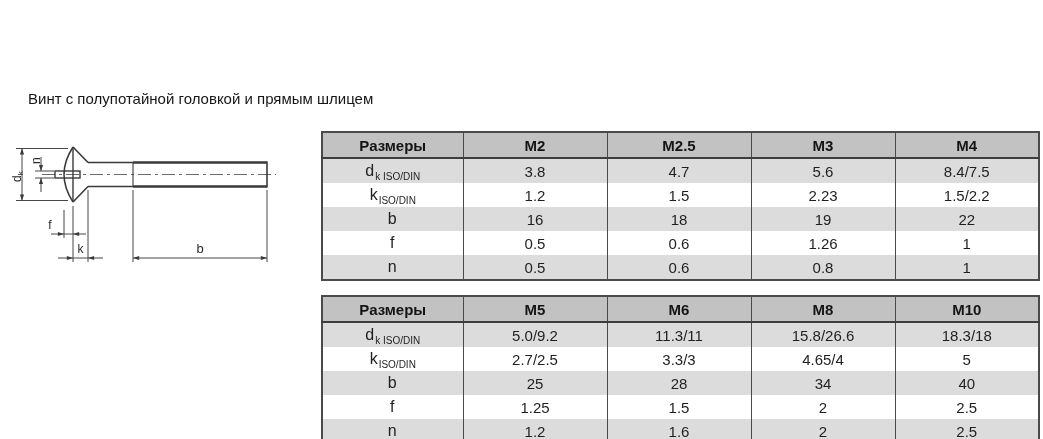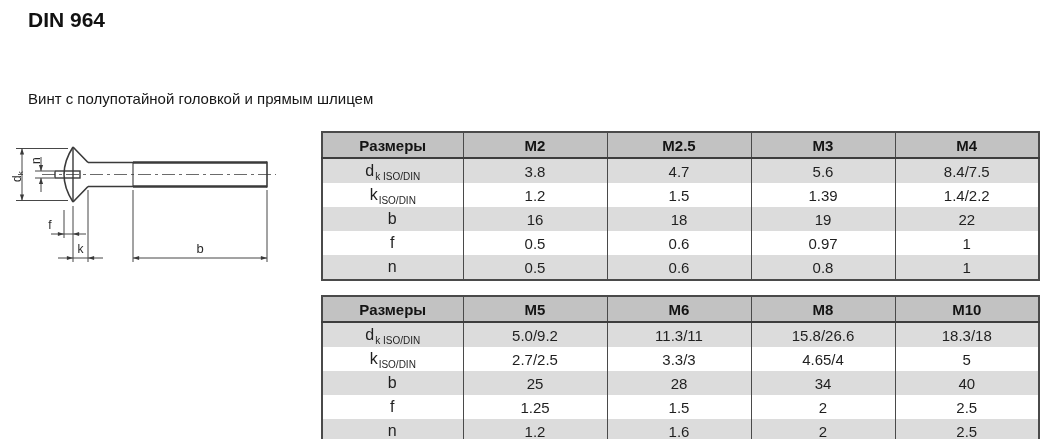--- a/index.html
+++ b/index.html
@@ -33,21 +33,20 @@
   .spec th{font-weight:bold;color:#141414;border-bottom:2.5px solid #3d3d3d;}
   .spec th:first-child,.spec td:first-child{border-left:none;}
   .spec td{color:#1f1f1f;}
   .lm{font-size:16px;}
   .ls{font-size:10px;position:relative;top:4px;margin-left:1px;text-align:right;}
 </style>
 </head>
 <body>
 
 <div class="title-block">
-  <div class="title-line">DIN 964</div>
 </div>
 
 <div class="subtitle">Винт с полупотайной головкой и прямым шлицем</div>
 
 <div class="drawing">
   <svg width="300" height="132" viewBox="0 0 300 132" xmlns="http://www.w3.org/2000/svg">
 
     <path d="M34,36.5 L268,36.5" stroke="#5a5a5a" stroke-width="0.9" stroke-dasharray="13 4 3 4" fill="none"></path>
 
     <g stroke="#3a3a3a" fill="none">
@@ -116,35 +115,35 @@
     <td><span class="lm">d</span><span class="ls">k ISO/DIN</span></td>
     <td>3.8</td>
     <td>4.7</td>
     <td>5.6</td>
     <td>8.4/7.5</td>
   </tr>
   <tr>
     <td><span class="lm">k</span><span class="ls">ISO/DIN</span></td>
     <td>1.2</td>
     <td>1.5</td>
-    <td>1.39</td>
-    <td>1.4/2.2</td>
+    <td>2.23</td>
+    <td>1.5/2.2</td>
   </tr>
   <tr class="alt">
     <td><span class="lm">b</span><span class="ls"></span></td>
     <td>16</td>
     <td>18</td>
     <td>19</td>
     <td>22</td>
   </tr>
   <tr>
     <td><span class="lm">f</span><span class="ls"></span></td>
     <td>0.5</td>
     <td>0.6</td>
-    <td>0.97</td>
+    <td>1.26</td>
     <td>1</td>
   </tr>
   <tr class="alt">
     <td><span class="lm">n</span><span class="ls"></span></td>
     <td>0.5</td>
     <td>0.6</td>
     <td>0.8</td>
     <td>1</td>
   </tr>
   </tbody>

